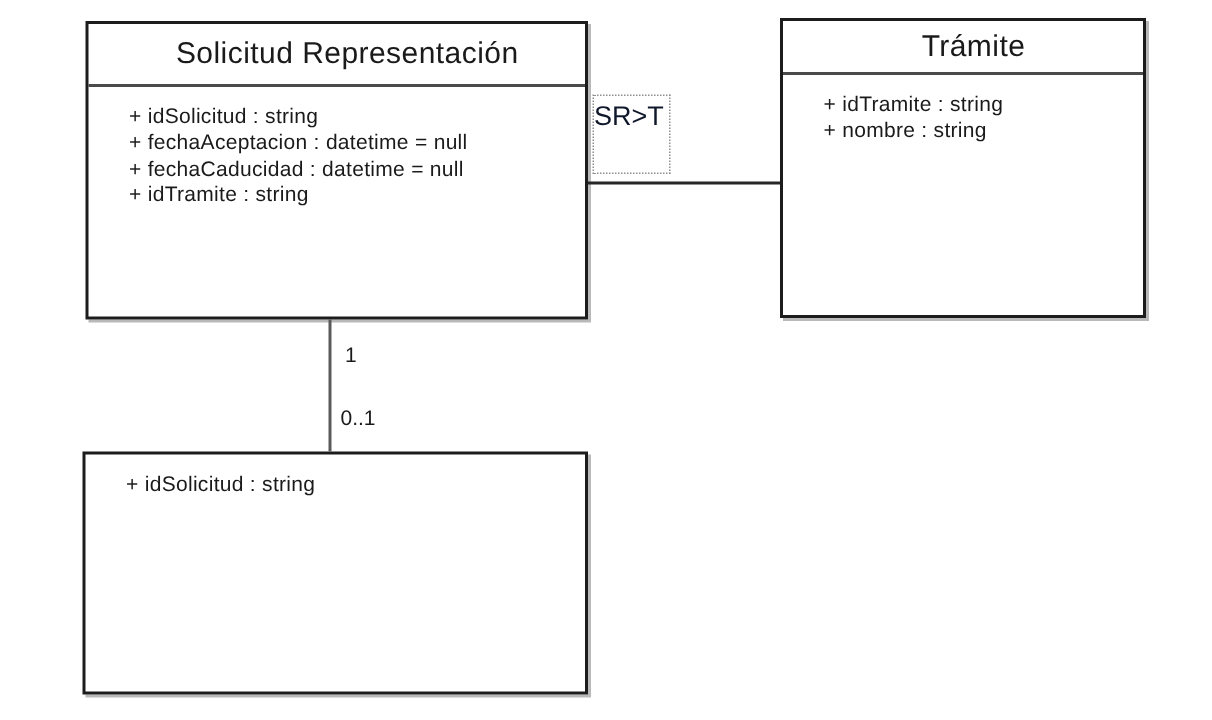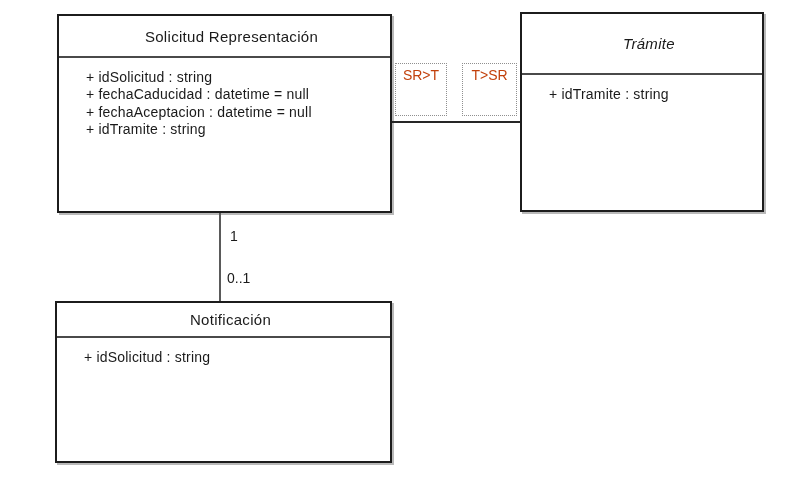--- a/index.html
+++ b/index.html
@@ -23,21 +23,21 @@
     box-shadow: 2px 2px 0 #b9b9b9;
     color: #1a1a1a;
   }
   .uml-title {
     box-sizing: border-box;
     width: 100%;
     border-bottom: 2px solid #4a4a4a;
     display: flex;
     align-items: center;
     justify-content: center;
-    font-size: 15px;
+    font-size: 20px;
     letter-spacing: 0.3px;
     white-space: nowrap;
     padding-left: 14px;
   }
   .uml-attrs {
     box-sizing: border-box;
     padding: 11px 6px 0 27px;
     font-size: 14px;
     line-height: 17.3px;
     letter-spacing: 0.2px;
@@ -54,76 +54,74 @@
     left: 219px; top: 213px;
     width: 2px; height: 88px;
     background: #5a5a5a;
   }
   .assoc-label {
     position: absolute;
     box-sizing: border-box;
     top: 63px;
     height: 53px;
     border: 1px dotted #8f8f8f;
-    color: #c2410c;
-    font-size: 14px;
-    text-align: center;
+    color: #0f172a;
+    font-size: 18px;
     padding-top: 3px;
     background: transparent;
     white-space: nowrap;
   }
   #label-srt { left: 395px; width: 52px; }
   #label-tsr { left: 462px; width: 55px; }
   .multiplicity {
     position: absolute;
     color: #1a1a1a;
     font-size: 14px;
     line-height: 1;
     white-space: nowrap;
   }
   #mult-top { left: 230px; top: 229px; }
   #mult-bottom { left: 227px; top: 271px; }
 
   #class-solicitud { left: 57px;  top: 14px;  width: 335px; height: 199px; }
   #class-solicitud .uml-title { height: 42px; }
   #class-tramite   { left: 520px; top: 12px;  width: 244px; height: 200px; }
-  #class-tramite .uml-title { height: 61px; font-style: italic; }
+  #class-tramite .uml-title { height: 36px; }
   #class-notificacion { left: 55px; top: 301px; width: 337px; height: 162px; }
   #class-notificacion .uml-title { height: 35px; }
 </style>
 </head>
 <body>
 
 <div id="canvas">
 
   <div class="uml-class" id="class-solicitud">
     <div class="uml-title">Solicitud Representación</div>
     <div class="uml-attrs">
       <div class="attr">+ idSolicitud : string</div>
+      <div class="attr">+ fechaAceptacion : datetime = null</div>
       <div class="attr">+ fechaCaducidad : datetime = null</div>
-      <div class="attr">+ fechaAceptacion : datetime = null</div>
       <div class="attr">+ idTramite : string</div>
     </div>
   </div>
 
   <div class="uml-class" id="class-tramite">
     <div class="uml-title">Trámite</div>
     <div class="uml-attrs">
       <div class="attr">+ idTramite : string</div>
+      <div class="attr">+ nombre : string</div>
     </div>
   </div>
 
   <div class="uml-class" id="class-notificacion">
-    <div class="uml-title">Notificación</div>
     <div class="uml-attrs">
       <div class="attr">+ idSolicitud : string</div>
     </div>
   </div>
 
   <div class="assoc-line-h"></div>
   <div class="assoc-label" id="label-srt">SR&gt;T</div>
-  <div class="assoc-label" id="label-tsr">T&gt;SR</div>
 
   <div class="assoc-line-v"></div>
   <span class="multiplicity" id="mult-top">1</span>
   <span class="multiplicity" id="mult-bottom">0..1</span>
 
 </div>
 
 </body></html>

